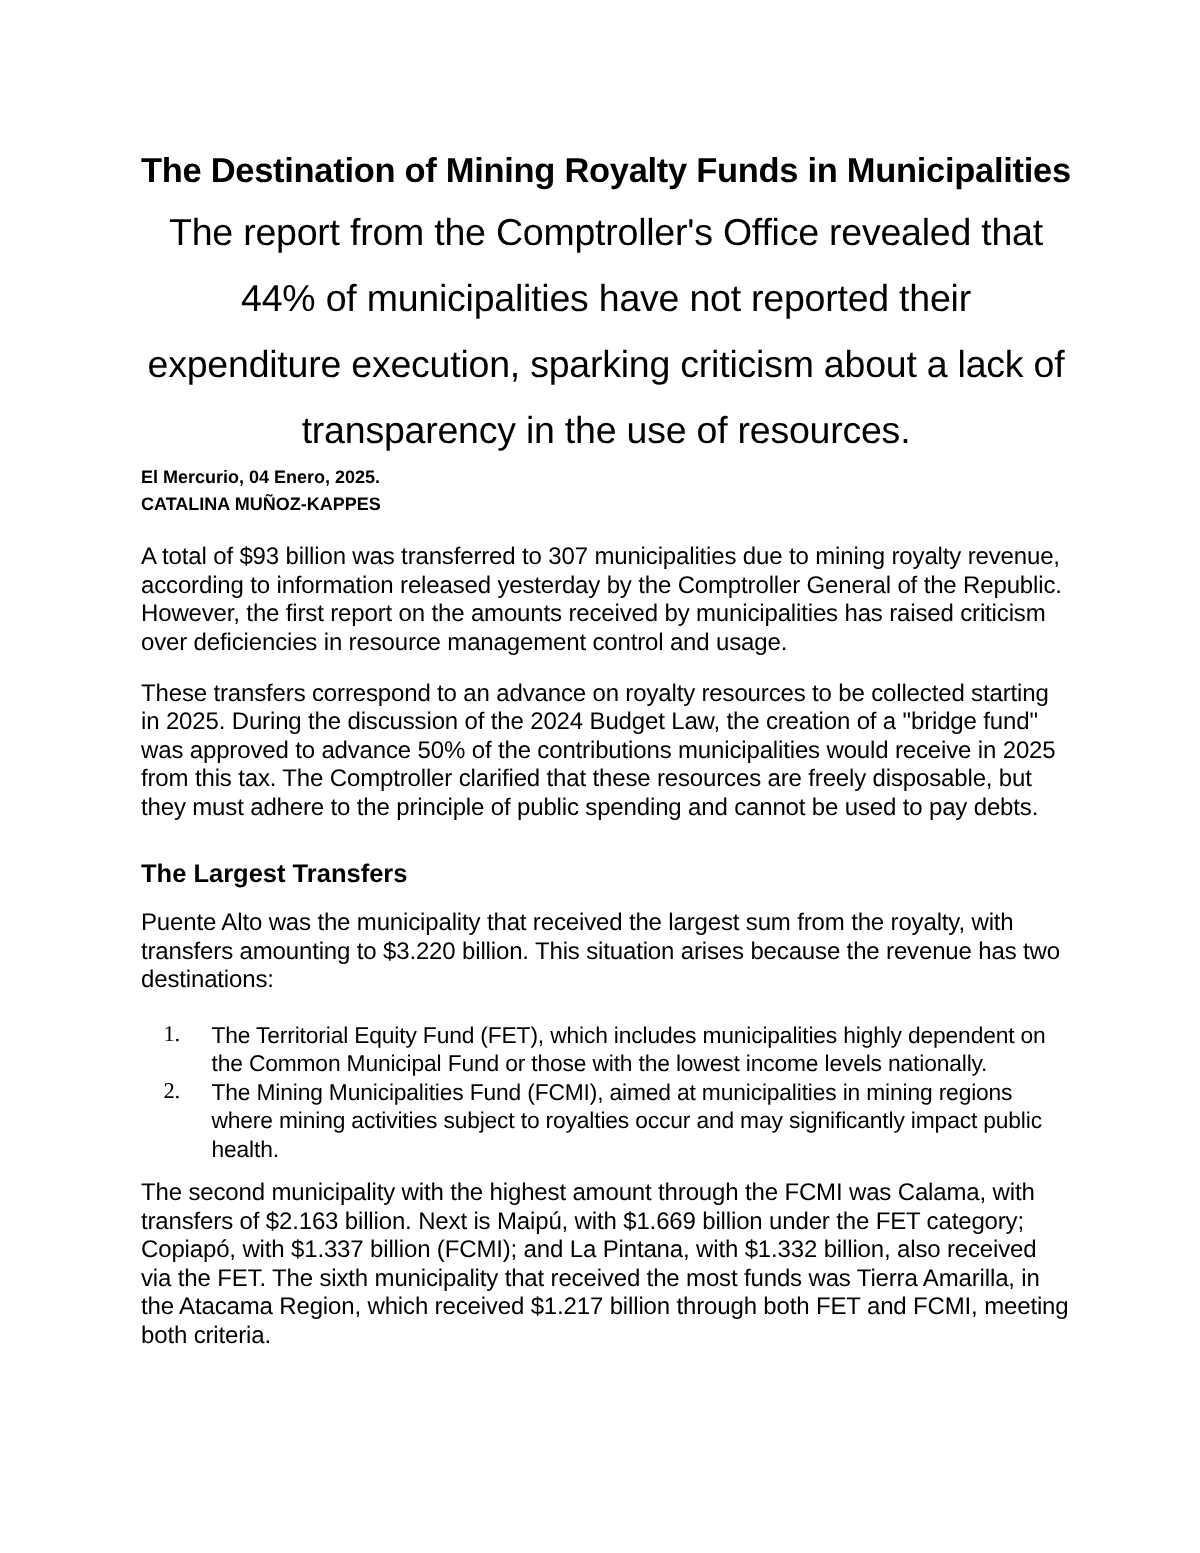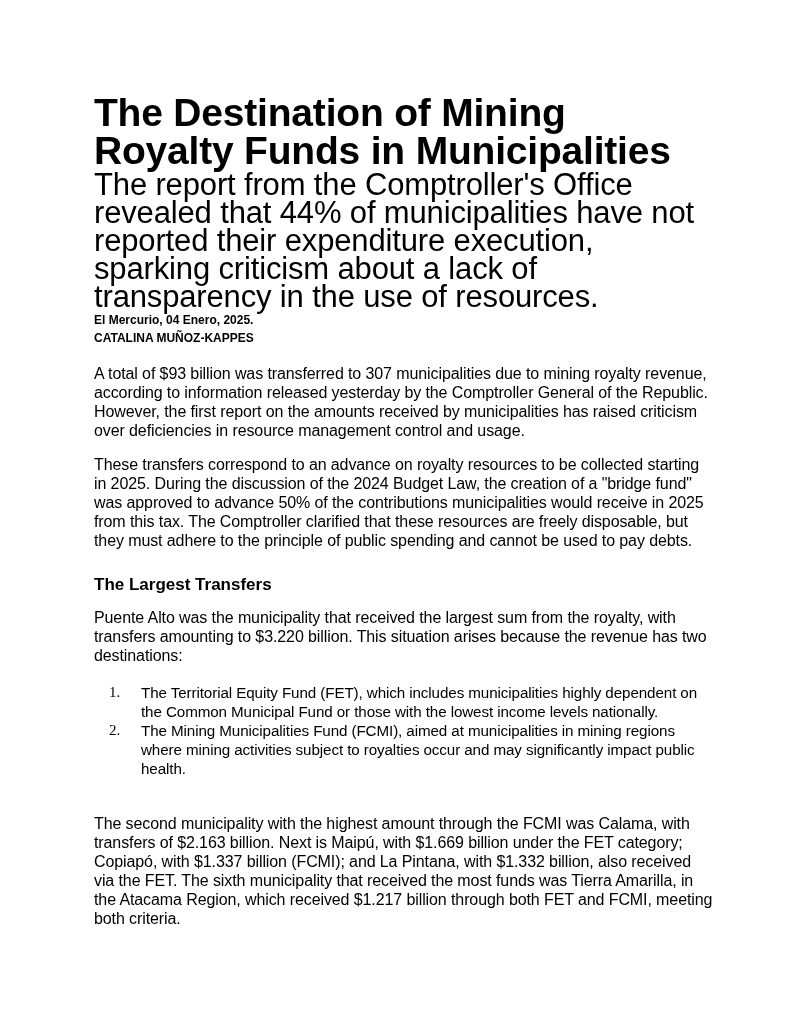--- a/index.html
+++ b/index.html
@@ -15,32 +15,33 @@
       color: #000000;
       font-family: "Liberation Sans", sans-serif;
     }
     .page {
       position: absolute;
       left: 94px;
       top: 94px;
       width: 620px;
     }
     .title {
-      font-size: 39px;
+      font-size: 23px;
       font-weight: bold;
       line-height: 38px;
       margin: 0;
       letter-spacing: -0.2px;
     }
     .subtitle {
-      font-size: 31px;
-      line-height: 28px;
+      font-size: 25px;
+      line-height: 44px;
       margin: 1px 0 0 0;
       font-weight: normal;
       letter-spacing: -0.15px;
+      text-align: center;
     }
     .byline {
       font-size: 12px;
       font-weight: bold;
       line-height: 17px;
       margin: 1px 0 0 0;
     }
     .body-text {
       font-size: 16px;
       line-height: 19px;
@@ -68,21 +69,21 @@
       line-height: 19px;
       letter-spacing: -0.1px;
     }
     .num-list .num {
       position: absolute;
       left: 15px;
       top: 0;
       font-family: "Liberation Serif", serif;
       font-size: 15px;
     }
-    .p4 { margin-top: 36px; }
+    .p4 { margin-top: 10px; }
   </style>
 </head>
 <body>
 
 <div class="page">
   <h1 class="title">The Destination of Mining Royalty Funds in Municipalities</h1>
   <h2 class="subtitle">The report from the Comptroller's Office revealed that 44% of municipalities have not reported their expenditure execution, sparking criticism about a lack of transparency in the use of resources.</h2>
   <div class="byline">El Mercurio, 04 Enero, 2025.</div>
   <div class="byline">CATALINA MUÑOZ-KAPPES</div>
 

